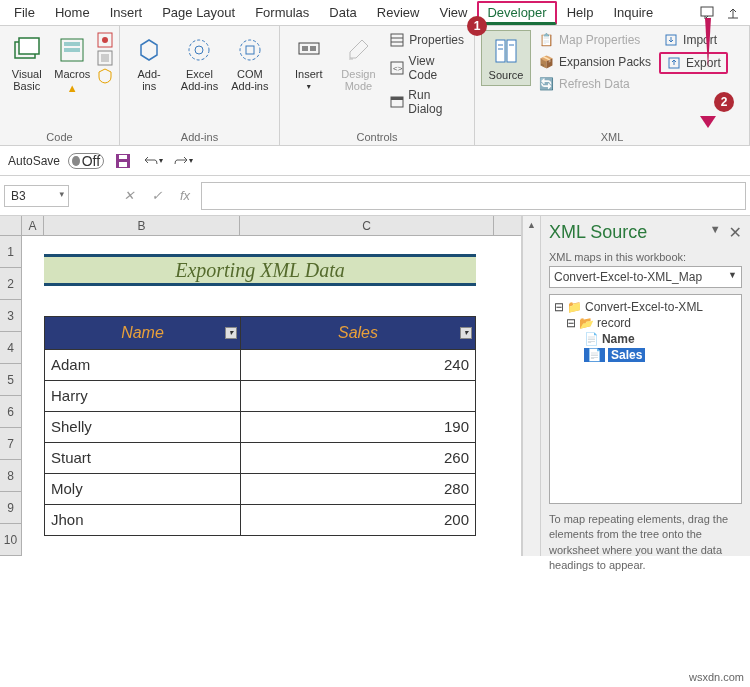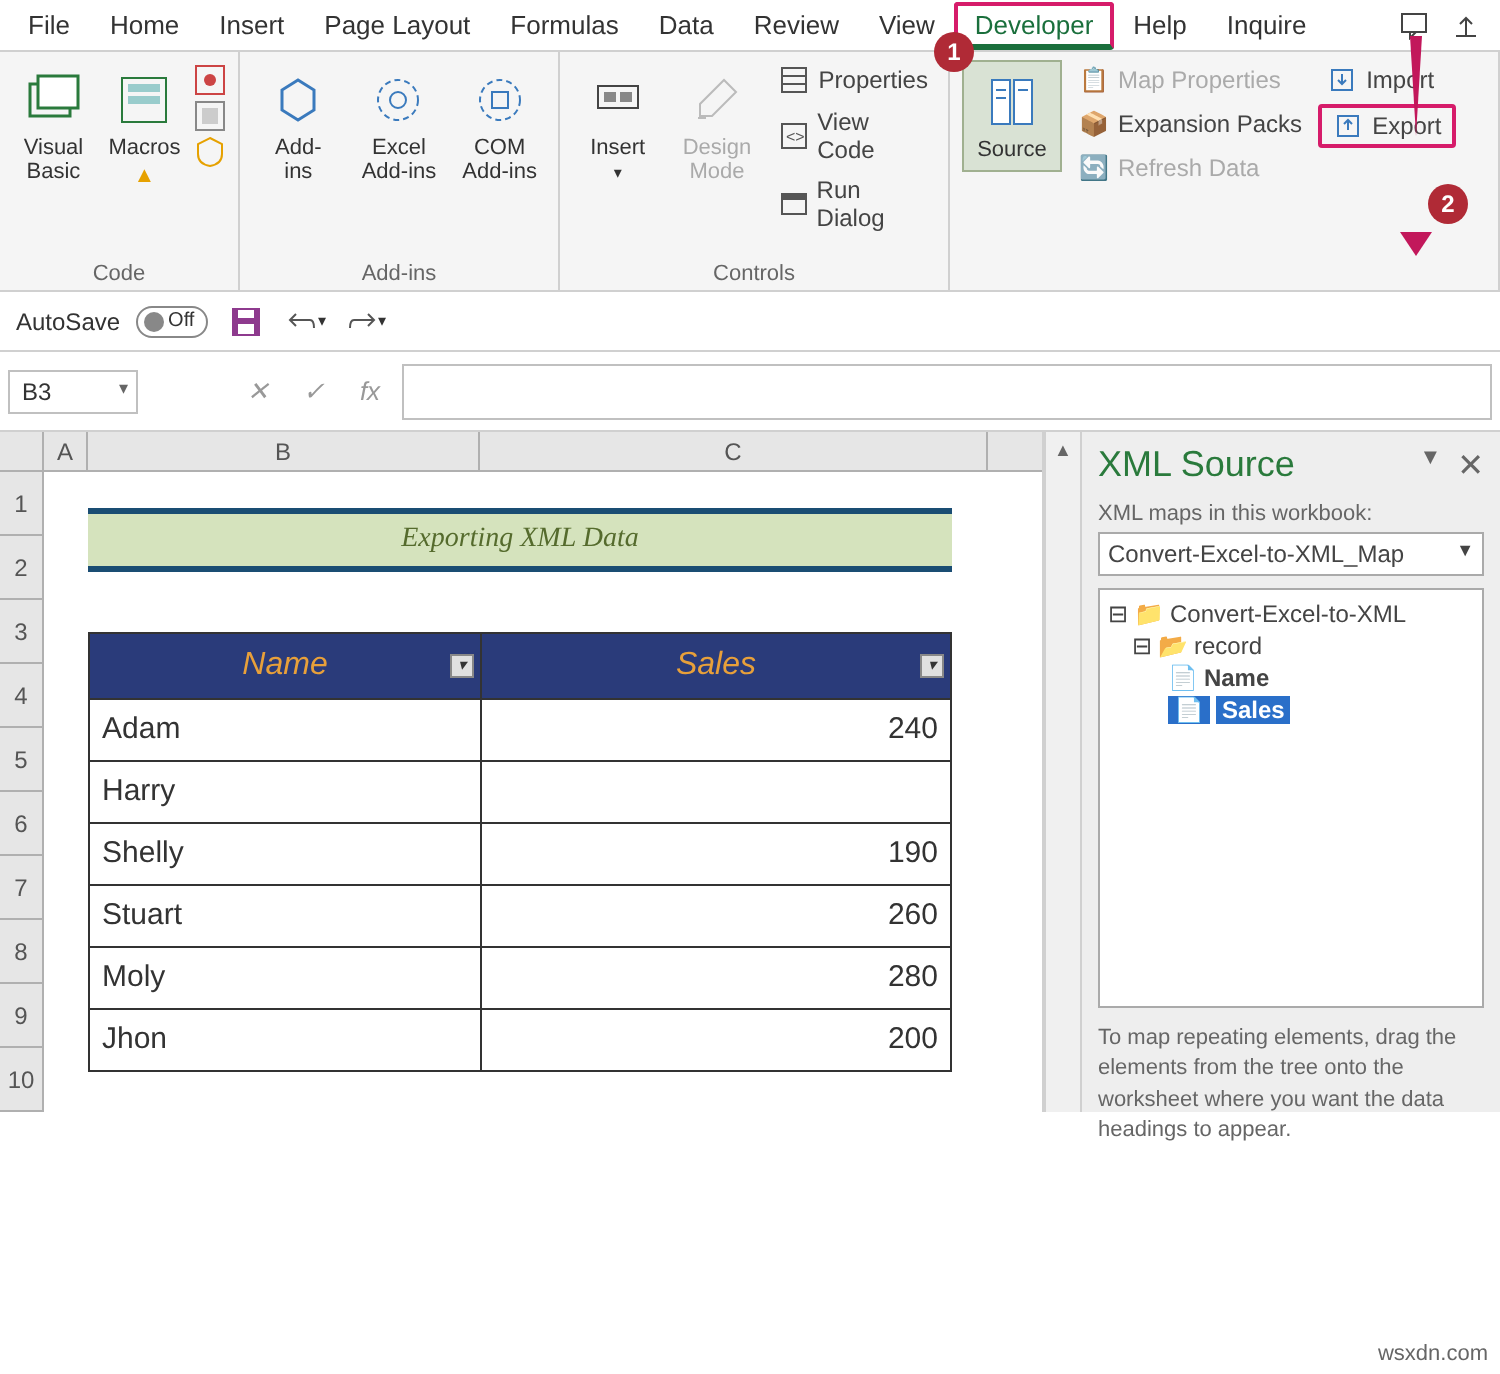--- a/index.html
+++ b/index.html
@@ -17,41 +17,41 @@
 .group-label { text-align: center; font-size: 11px; color: #666; padding-top: 2px; }
 .big-btn { display: flex; flex-direction: column; align-items: center; justify-content: flex-start; width: 50px; padding: 4px 2px; text-align: center; font-size: 11px; gap: 2px; }
 .big-btn .ic { width: 32px; height: 32px; display: flex; align-items: center; justify-content: center; }
 .side-col { display: flex; flex-direction: column; gap: 2px; }
 .small-btn { display: flex; align-items: center; gap: 4px; padding: 2px 4px; font-size: 12px; color: #444; }
 .small-btn .ic-s { width: 16px; height: 16px; display: flex; align-items: center; justify-content: center; }
 .export-highlight { border: 2px solid #d61c6a; border-radius: 2px; padding: 1px 5px; }
 
 .qat { display: flex; align-items: center; height: 30px; border-bottom: 1px solid #d0d0d0; padding: 0 8px; gap: 8px; background: #fff; }
 .qat .autosave { font-size: 12px; }
-.toggle { display: inline-flex; width: 36px; height: 16px; border: 1px solid #888; border-radius: 8px; align-items: center; padding: 0 3px; font-size: 10px; gap: 2px; }
+.toggle { display: inline-flex; width: 36px; height: 16px; border: 1px solid #888; border-radius: 8px; align-items: center; padding: 0 3px; font-size: 14px; gap: 2px; }
 .toggle .knob { width: 10px; height: 10px; background: #888; border-radius: 50%; }
 .qat-btn { width: 22px; height: 22px; display: flex; align-items: center; justify-content: center; }
 
 .namebox-row { display: flex; align-items: center; height: 40px; border-bottom: 1px solid #d0d0d0; padding: 4px; gap: 4px; background: #fff; }
 .name-box { width: 65px; border: 1px solid #c0c0c0; padding: 3px 18px 3px 6px; font-size: 12px; background: #fff; position: relative; }
 .name-box::after { content: "▾"; position: absolute; right: 4px; top: 3px; font-size: 9px; color: #666; }
 .fx-cancel, .fx-ok, .fx { width: 24px; text-align: center; color: #999; font-size: 13px; font-style: italic; }
 .formula-bar { flex: 1; border: 1px solid #c0c0c0; height: 28px; background: #fff; }
 
 .grid-area { display: flex; height: 340px; }
 .grid { position: relative; flex: 1; overflow: hidden; border-right: 1px solid #d0d0d0; }
 .col-headers { display: flex; height: 20px; background: #e6e6e6; border-bottom: 1px solid #b0b0b0; }
 .corner { width: 22px; border-right: 1px solid #b0b0b0; background: #e6e6e6; }
 .ch { border-right: 1px solid #b0b0b0; text-align: center; font-size: 12px; color: #555; line-height: 20px; }
 .ch-a { width: 22px; } .ch-b { width: 196px; } .ch-c { width: 254px; }
 .rows { display: flex; }
 .row-headers { width: 22px; background: #e6e6e6; }
 .rh { height: 32px; border-bottom: 1px solid #b0b0b0; border-right: 1px solid #b0b0b0; text-align: center; font-size: 12px; color: #555; line-height: 32px; }
 .cells { flex: 1; position: relative; }
-.title-cell { position: absolute; left: 22px; top: 18px; width: 432px; height: 32px; background: #d5e3bd; border-top: 3px solid #1a4d73; border-bottom: 3px solid #1a4d73; text-align: center; line-height: 26px; font-family: Georgia, serif; font-size: 14px; color: #556b2d; font-style: italic; }
+.title-cell { position: absolute; left: 22px; top: 18px; width: 432px; height: 32px; background: #d5e3bd; border-top: 3px solid #1a4d73; border-bottom: 3px solid #1a4d73; text-align: center; line-height: 26px; font-family: Georgia, serif; font-size: 20px; color: #556b2d; font-style: italic; }
 .data-table { position: absolute; left: 22px; top: 80px; width: 432px; border: 1px solid #333; }
 .th-row { display: flex; background: #2a3b7a; height: 32px; }
 .th { color: #e8a03a; font-family: Georgia, serif; font-style: italic; font-size: 16px; text-align: center; line-height: 32px; position: relative; }
 .th .dd { position: absolute; right: 3px; top: 10px; width: 12px; height: 12px; background: #e0e0e0; border: 1px solid #888; font-size: 8px; line-height: 10px; text-align: center; color: #333; }
 .th1 { width: 196px; border-right: 1px solid #333; } .th2 { flex: 1; }
 .td-row { display: flex; height: 31px; border-top: 1px solid #333; }
 .td { padding: 0 6px; font-size: 15px; line-height: 30px; border-right: 1px solid #333; }
 .td1 { width: 196px; } .td2 { flex: 1; text-align: right; border-right: none; }
 .vscroll { width: 18px; background: #f0f0f0; border-left: 1px solid #d0d0d0; position: relative; }
 .vscroll .arrow { height: 18px; text-align: center; font-size: 9px; color: #666; line-height: 18px; }
@@ -284,20 +284,21 @@
             <span class="ic-s">
               <svg width="14" height="14">
                 <rect x="2" y="2" width="10" height="10" fill="none" stroke="#3a7abd"></rect>
                 <path d="M7 9 L7 4 M5 6 L7 4 L9 6" fill="none" stroke="#3a7abd"></path>
               </svg>
             </span>
             <span>Export</span>
           </div>
       </div>
     </div>
+    <div class="group-label">XML</div>
   </div>
 </div>
 <div class="callout" style="left:714px; top:92px;">2</div>
 
 <div class="qat">
   <span class="autosave">AutoSave</span>
   <span class="toggle">
       <span class="knob"></span>
       <span>Off</span>
     </span>

